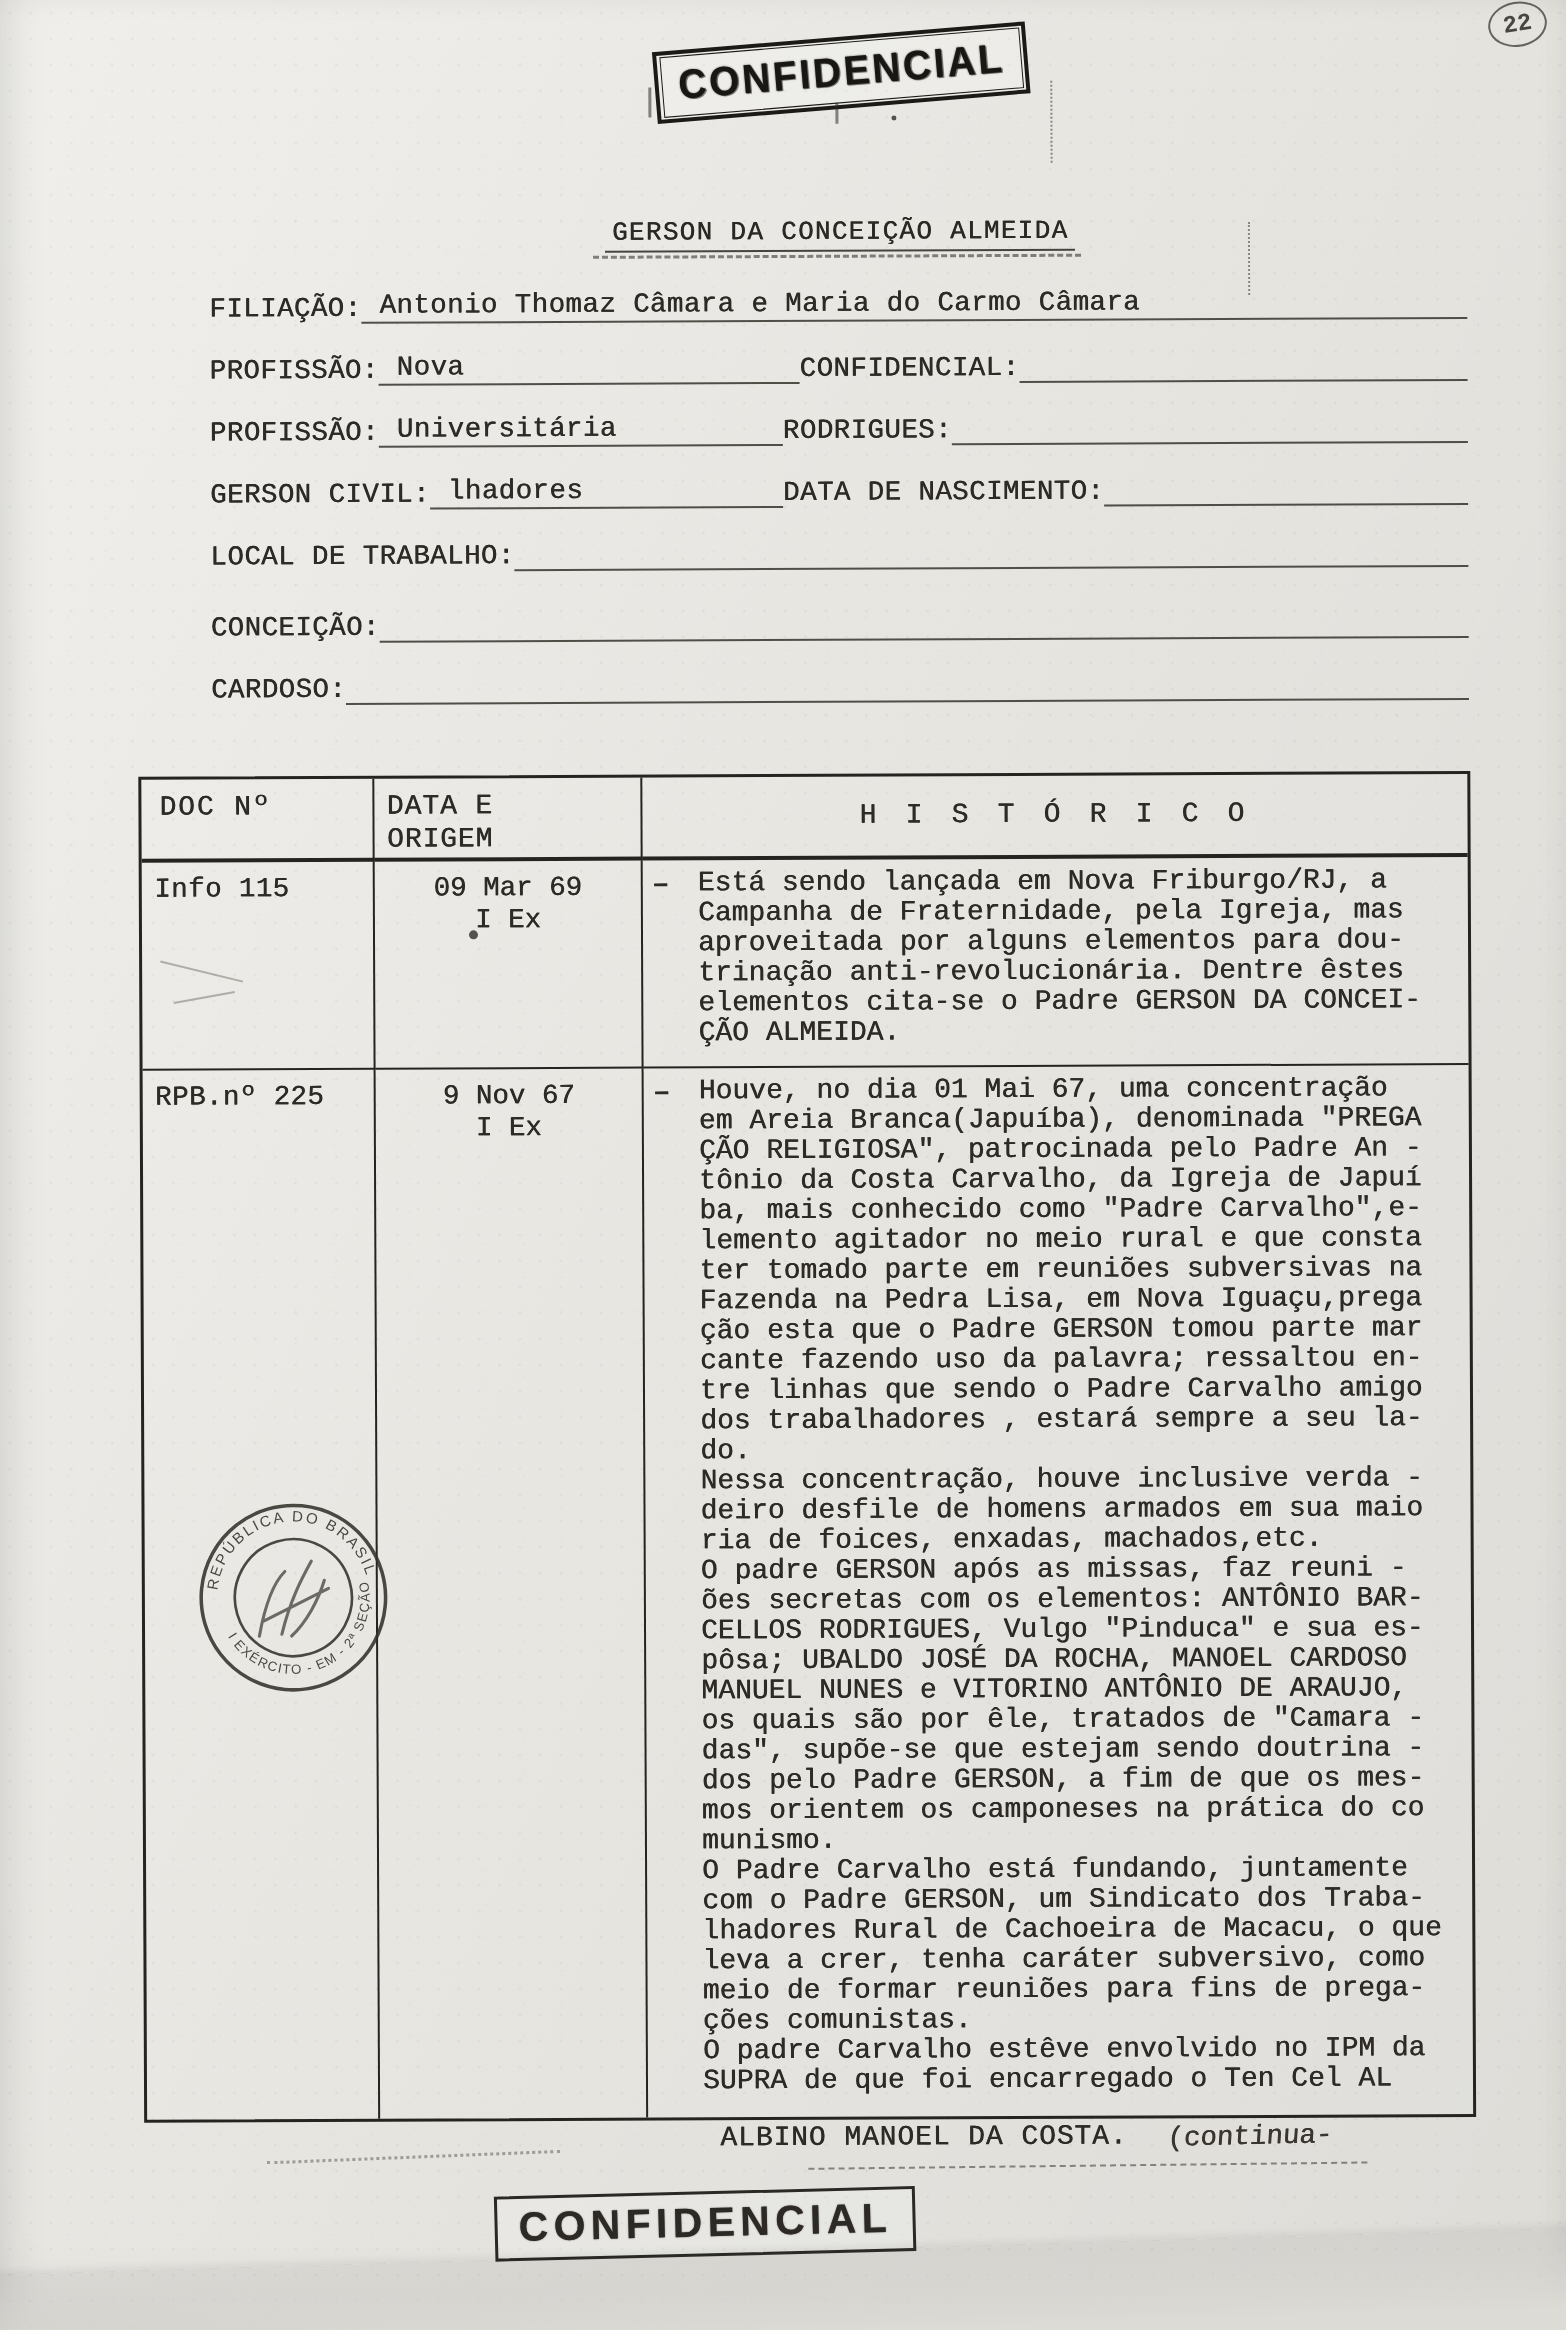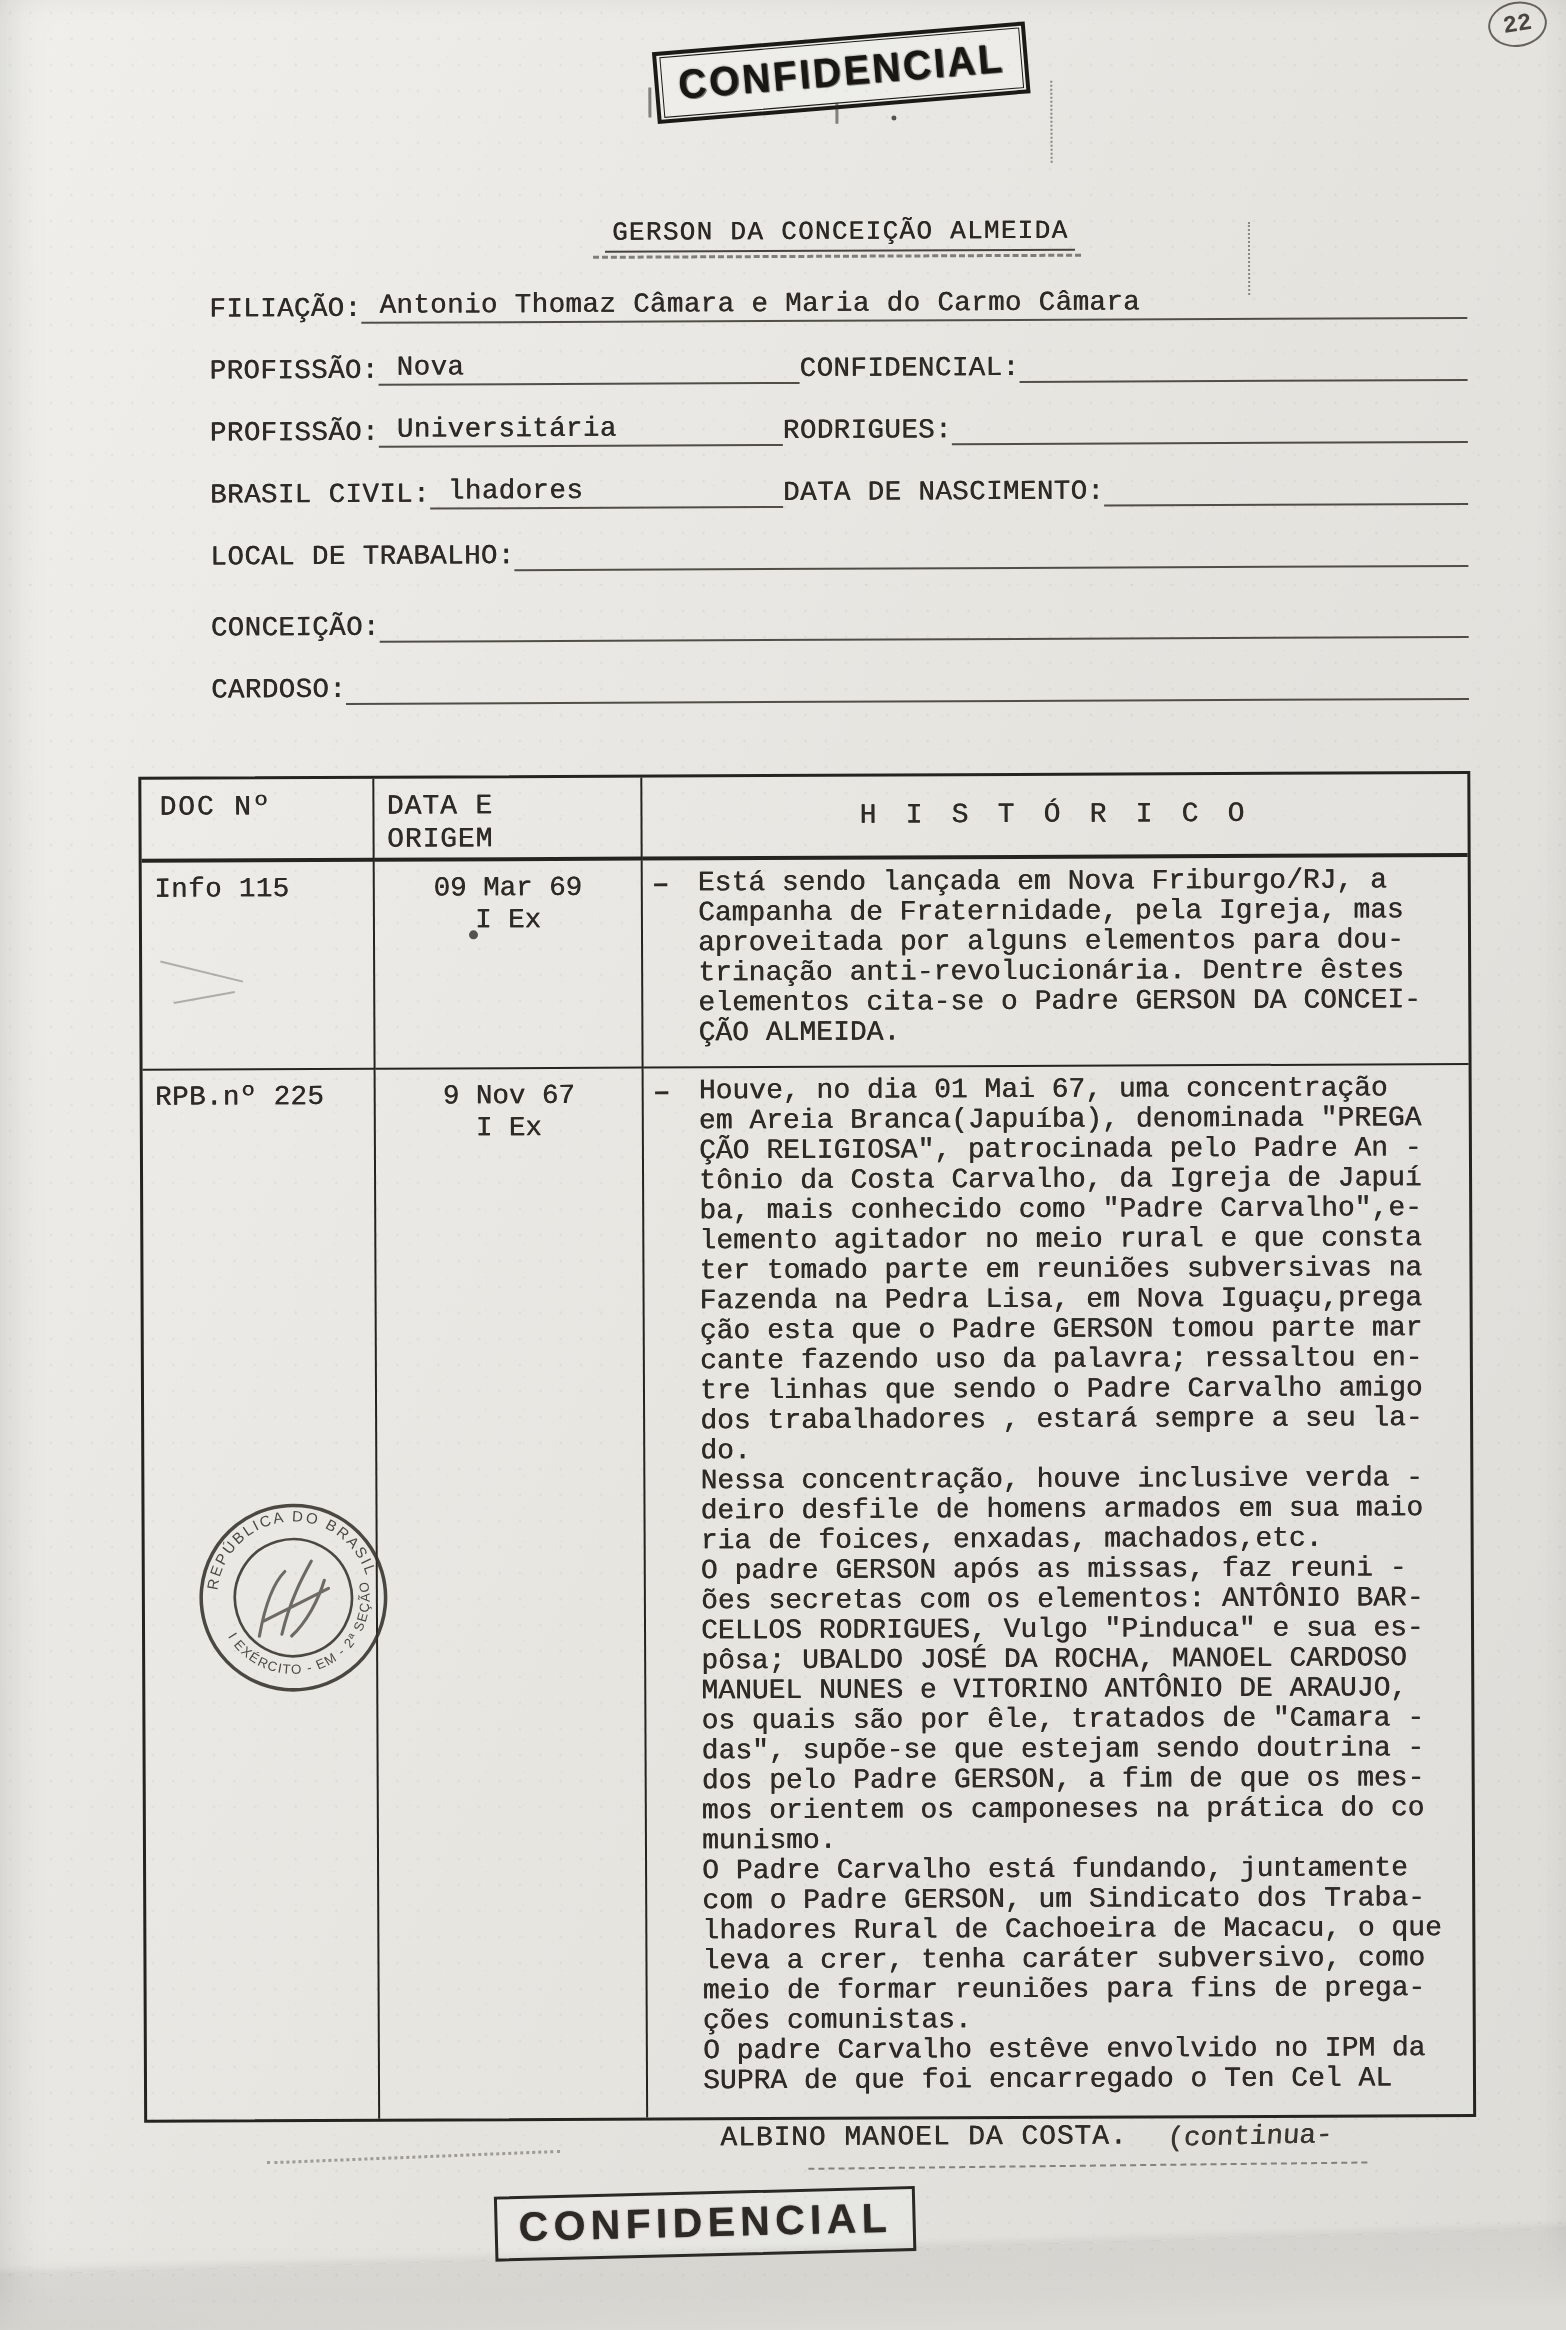--- a/index.html
+++ b/index.html
@@ -139,21 +139,21 @@
       <span class="seg" style="width:573px;">
         <span class="lbl tw">PROFISSÃO:</span>
         <span class="fill"><span class="val tw">Universitária</span></span>
       </span>
       <span class="lbl tw">RODRIGUES:</span>
       <span class="fill"><span class="val tw"></span></span>
     </div>
 
     <div class="frow" style="top:467px;">
       <span class="seg" style="width:573px;">
-        <span class="lbl tw">BRASIL CIVIL:</span>
+        <span class="lbl tw">GERSON CIVIL:</span>
         <span class="fill"><span class="val tw">lhadores</span></span>
       </span>
       <span class="lbl tw">DATA DE NASCIMENTO:</span>
       <span class="fill"><span class="val tw"></span></span>
     </div>
 
     <div class="frow" style="top:529px;">
       <span class="lbl tw">LOCAL DE TRABALHO:</span>
       <span class="fill"><span class="val tw"></span></span>
     </div>

